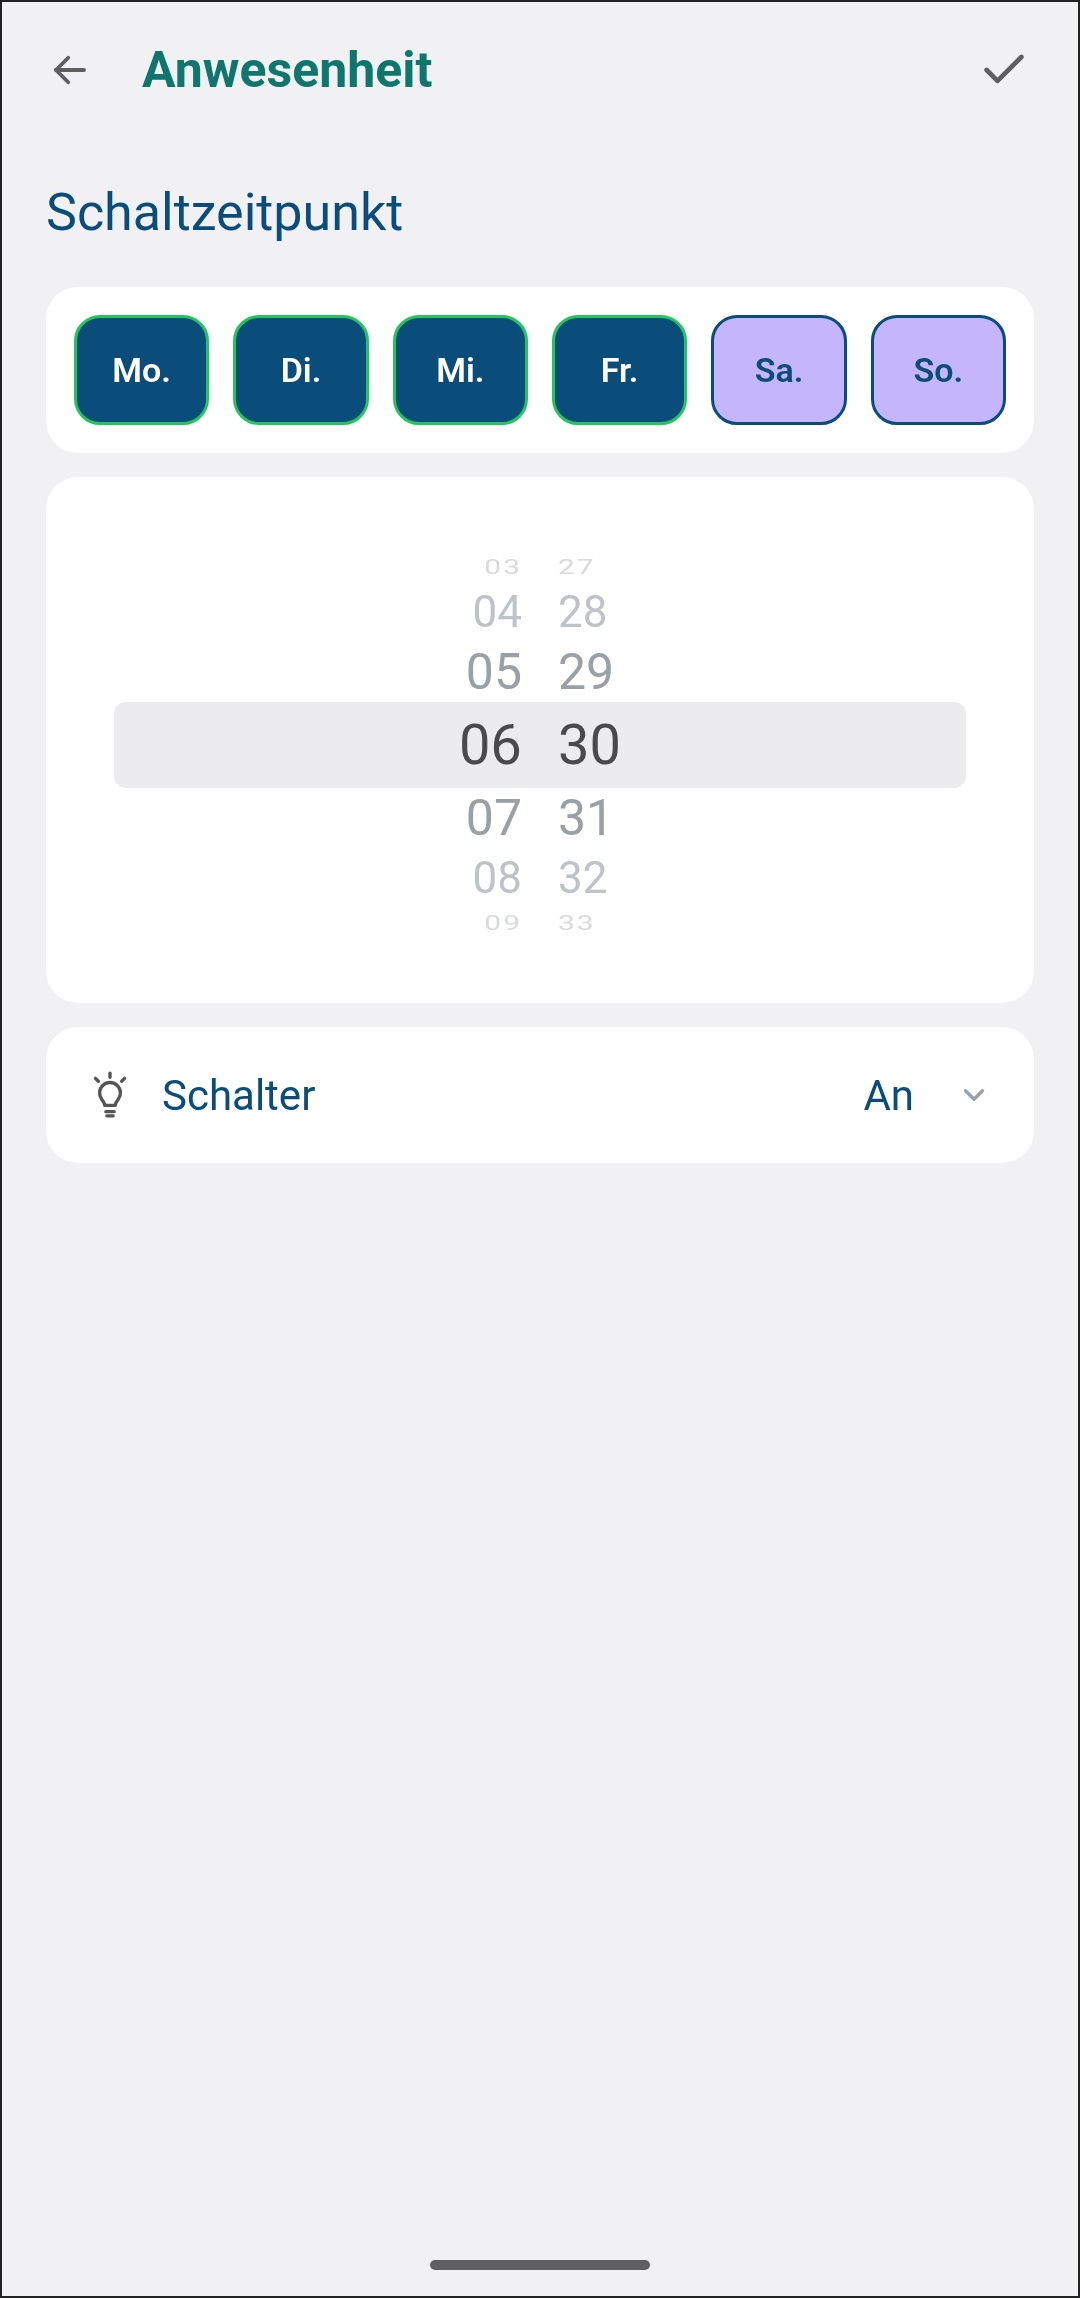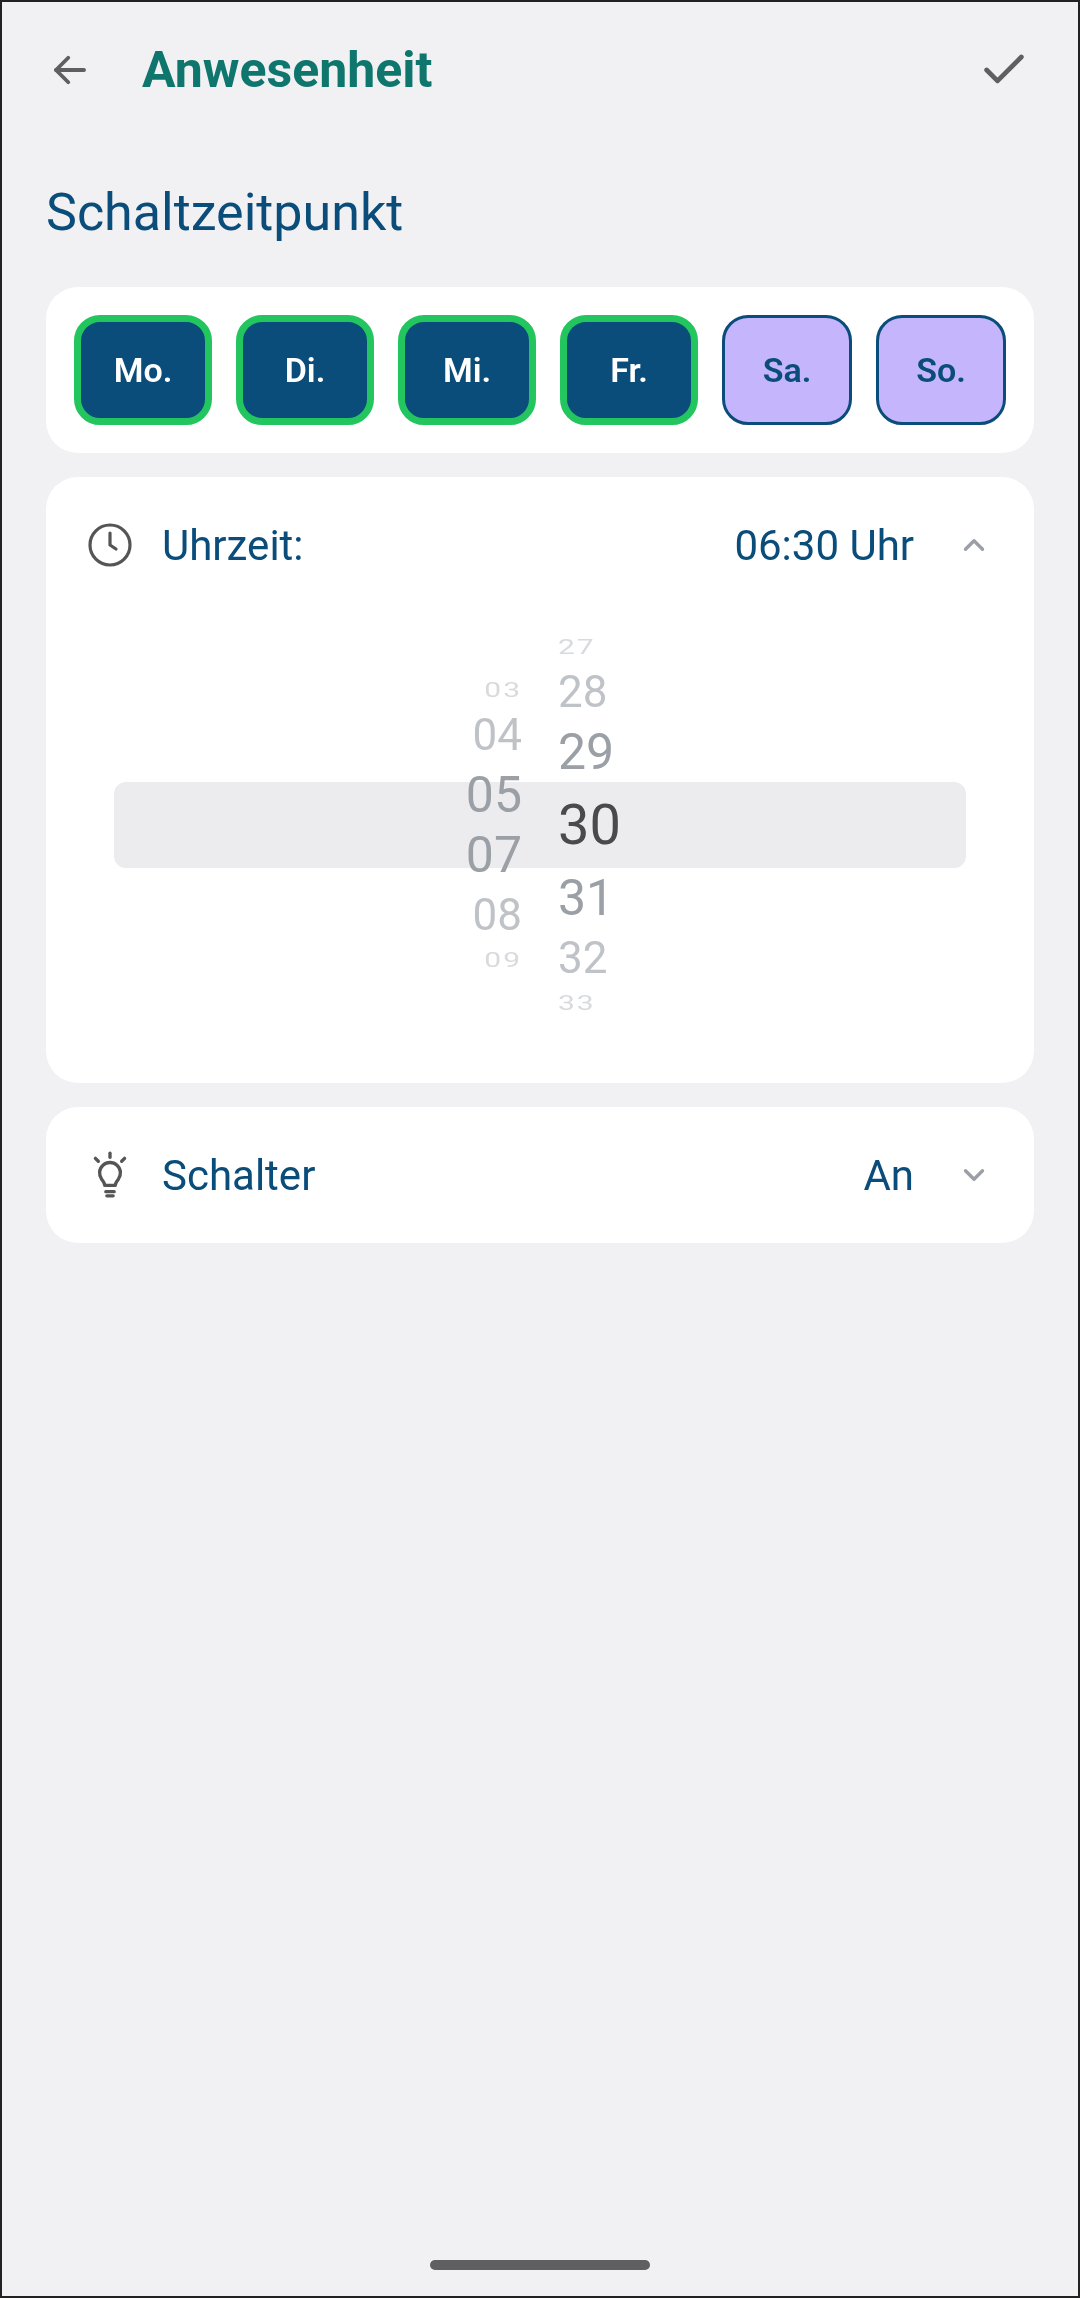--- a/index.html
+++ b/index.html
@@ -65,21 +65,21 @@
     align-items: center;
     justify-content: center;
     font-size: 34px;
     font-weight: 600;
     cursor: pointer;
     user-select: none;
   }
   .day-pill.selected {
     background: #0a4c7a;
     color: #ffffff;
-    border: 7px solid #22c55e;
+    border: 3px solid #22c55e;
   }
   .day-pill.unselected {
     background: #c4b5fd;
     color: #0a4c7a;
     border: 3px solid #0a4c7a;
   }
 
   .row-header {
     display: flex;
     align-items: center;
@@ -192,43 +192,29 @@
       <div class="day-pill selected">Mo.</div>
       <div class="day-pill selected">Di.</div>
       <div class="day-pill selected">Mi.</div>
       <div class="day-pill selected">Fr.</div>
       <div class="day-pill unselected">Sa.</div>
       <div class="day-pill unselected">So.</div>
     </div>
 </div>
 
 <div class="card">
-  <div class="row-header">
-    <div class="row-icon">
-      <svg width="48" height="48" viewBox="0 0 24 24" fill="none" stroke="#555" stroke-width="1.6" stroke-linecap="round" stroke-linejoin="round">
-          <circle cx="12" cy="12" r="10"></circle>
-          <polyline points="12 6 12 12 15 14"></polyline>
-        </svg>
-    </div>
-    <div class="row-label">Uhrzeit:</div>
-    <div class="row-value">06:30 Uhr</div>
-    <div class="chevron">
-      <svg width="34" height="34" viewBox="0 0 24 24" fill="none" stroke="currentColor" stroke-width="2.4" stroke-linecap="round" stroke-linejoin="round">
-          <polyline points="18 15 12 9 6 15"></polyline>
-        </svg>
-    </div>
-  </div>
 
   <div class="picker-wrap">
     <div class="picker-highlight"></div>
     <div class="picker-cols">
       <div class="picker-col col-hours" id="picker-hours">
           <div class="picker-item s3">03</div>
           <div class="picker-item s2">04</div>
           <div class="picker-item s1">05</div>
+          <div class="picker-item s0">06</div>
           <div class="picker-item s1">07</div>
           <div class="picker-item s2">08</div>
           <div class="picker-item s3">09</div>
         </div>
       <div class="picker-col col-mins" id="picker-mins">
           <div class="picker-item s3">27</div>
           <div class="picker-item s2">28</div>
           <div class="picker-item s1">29</div>
           <div class="picker-item s0">30</div>
           <div class="picker-item s1">31</div>

